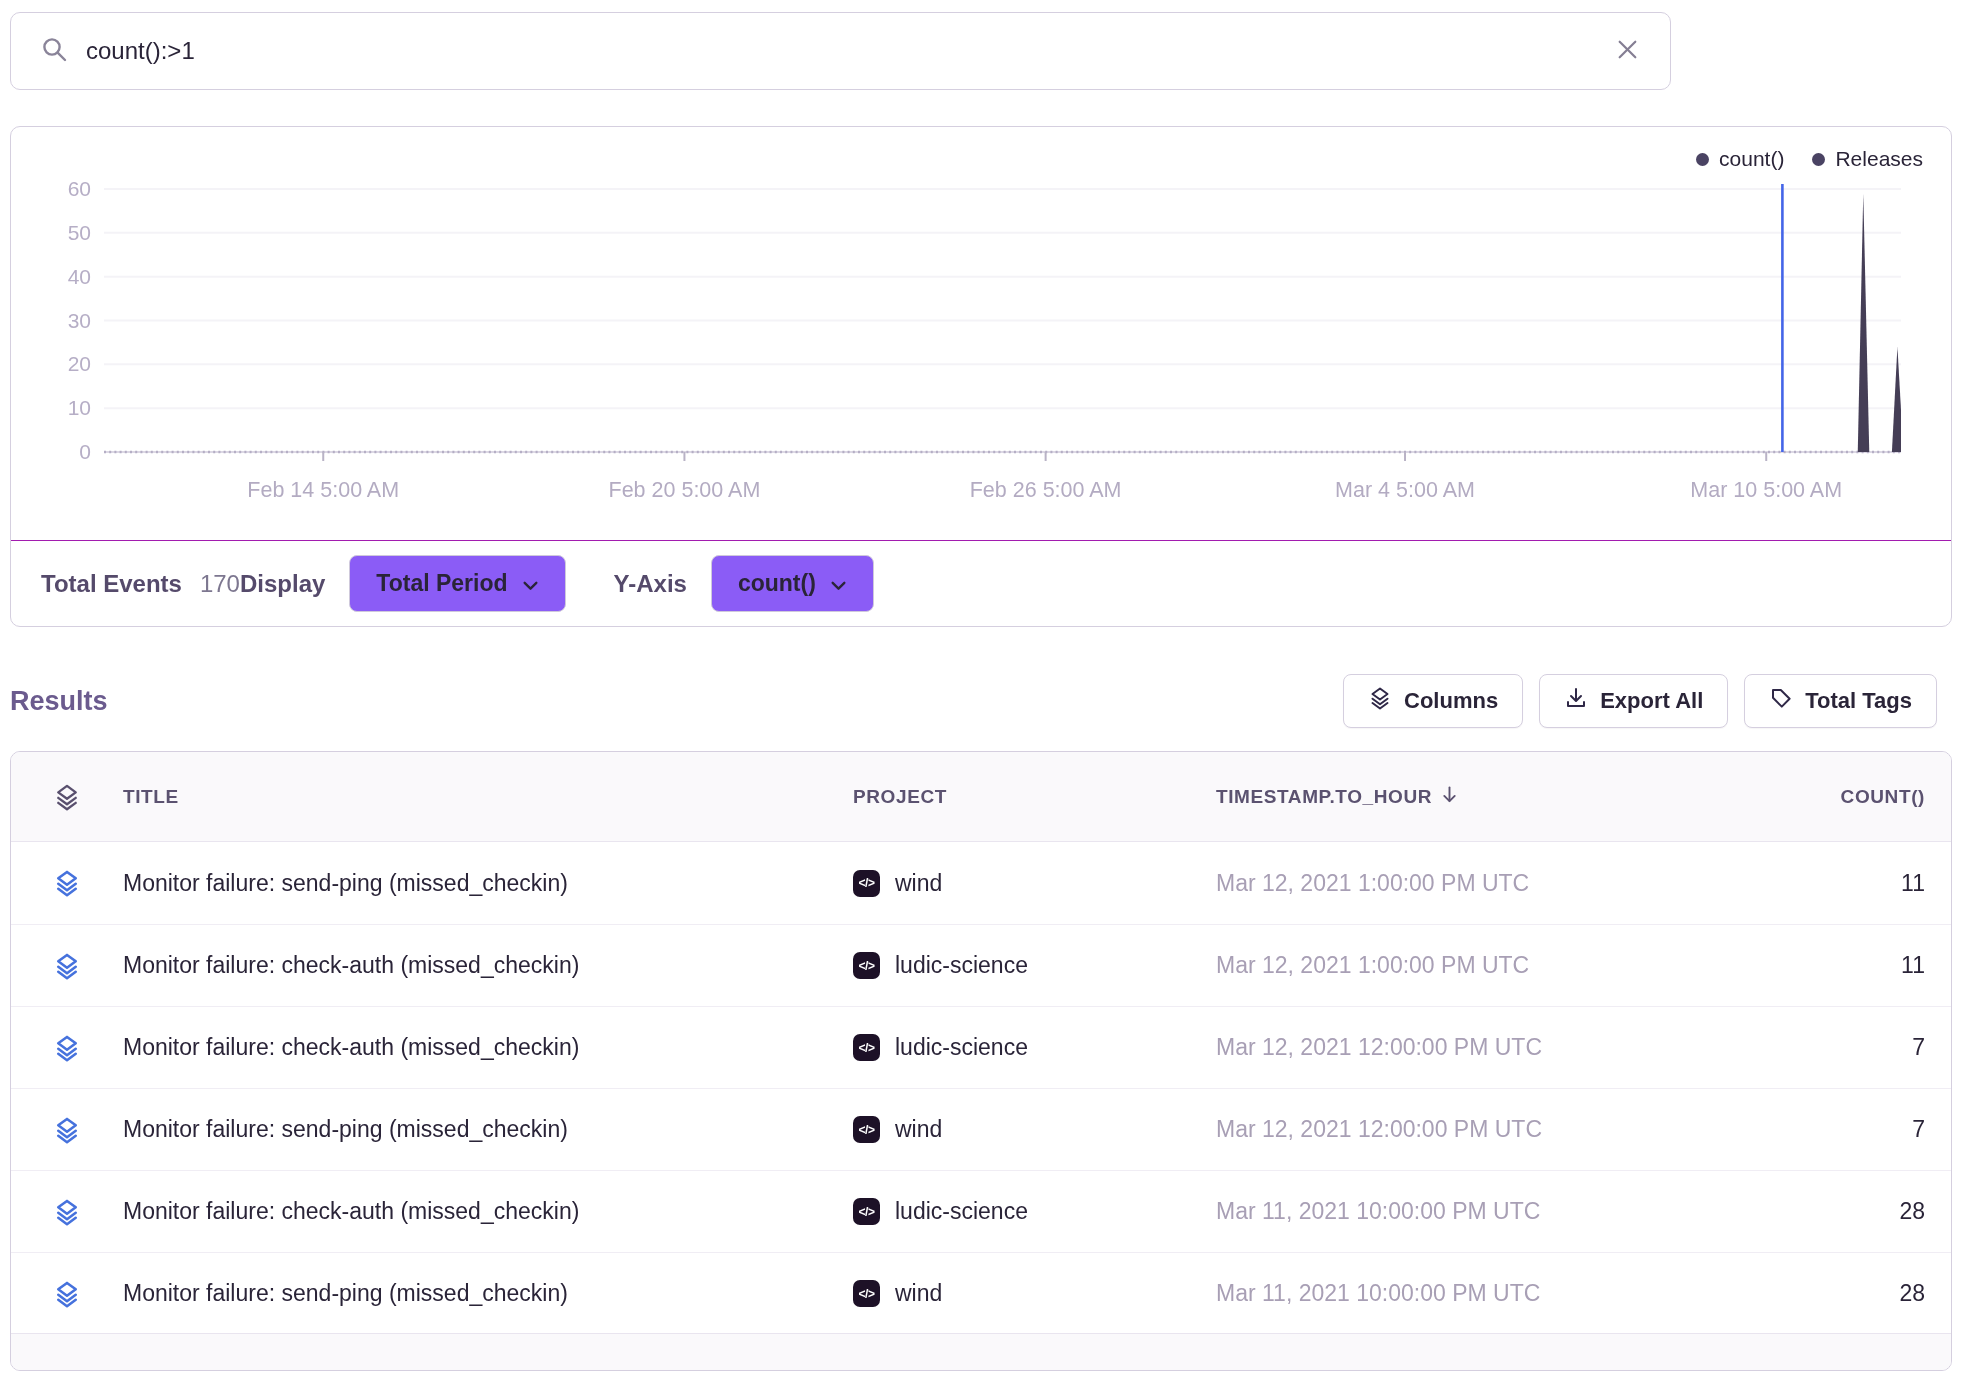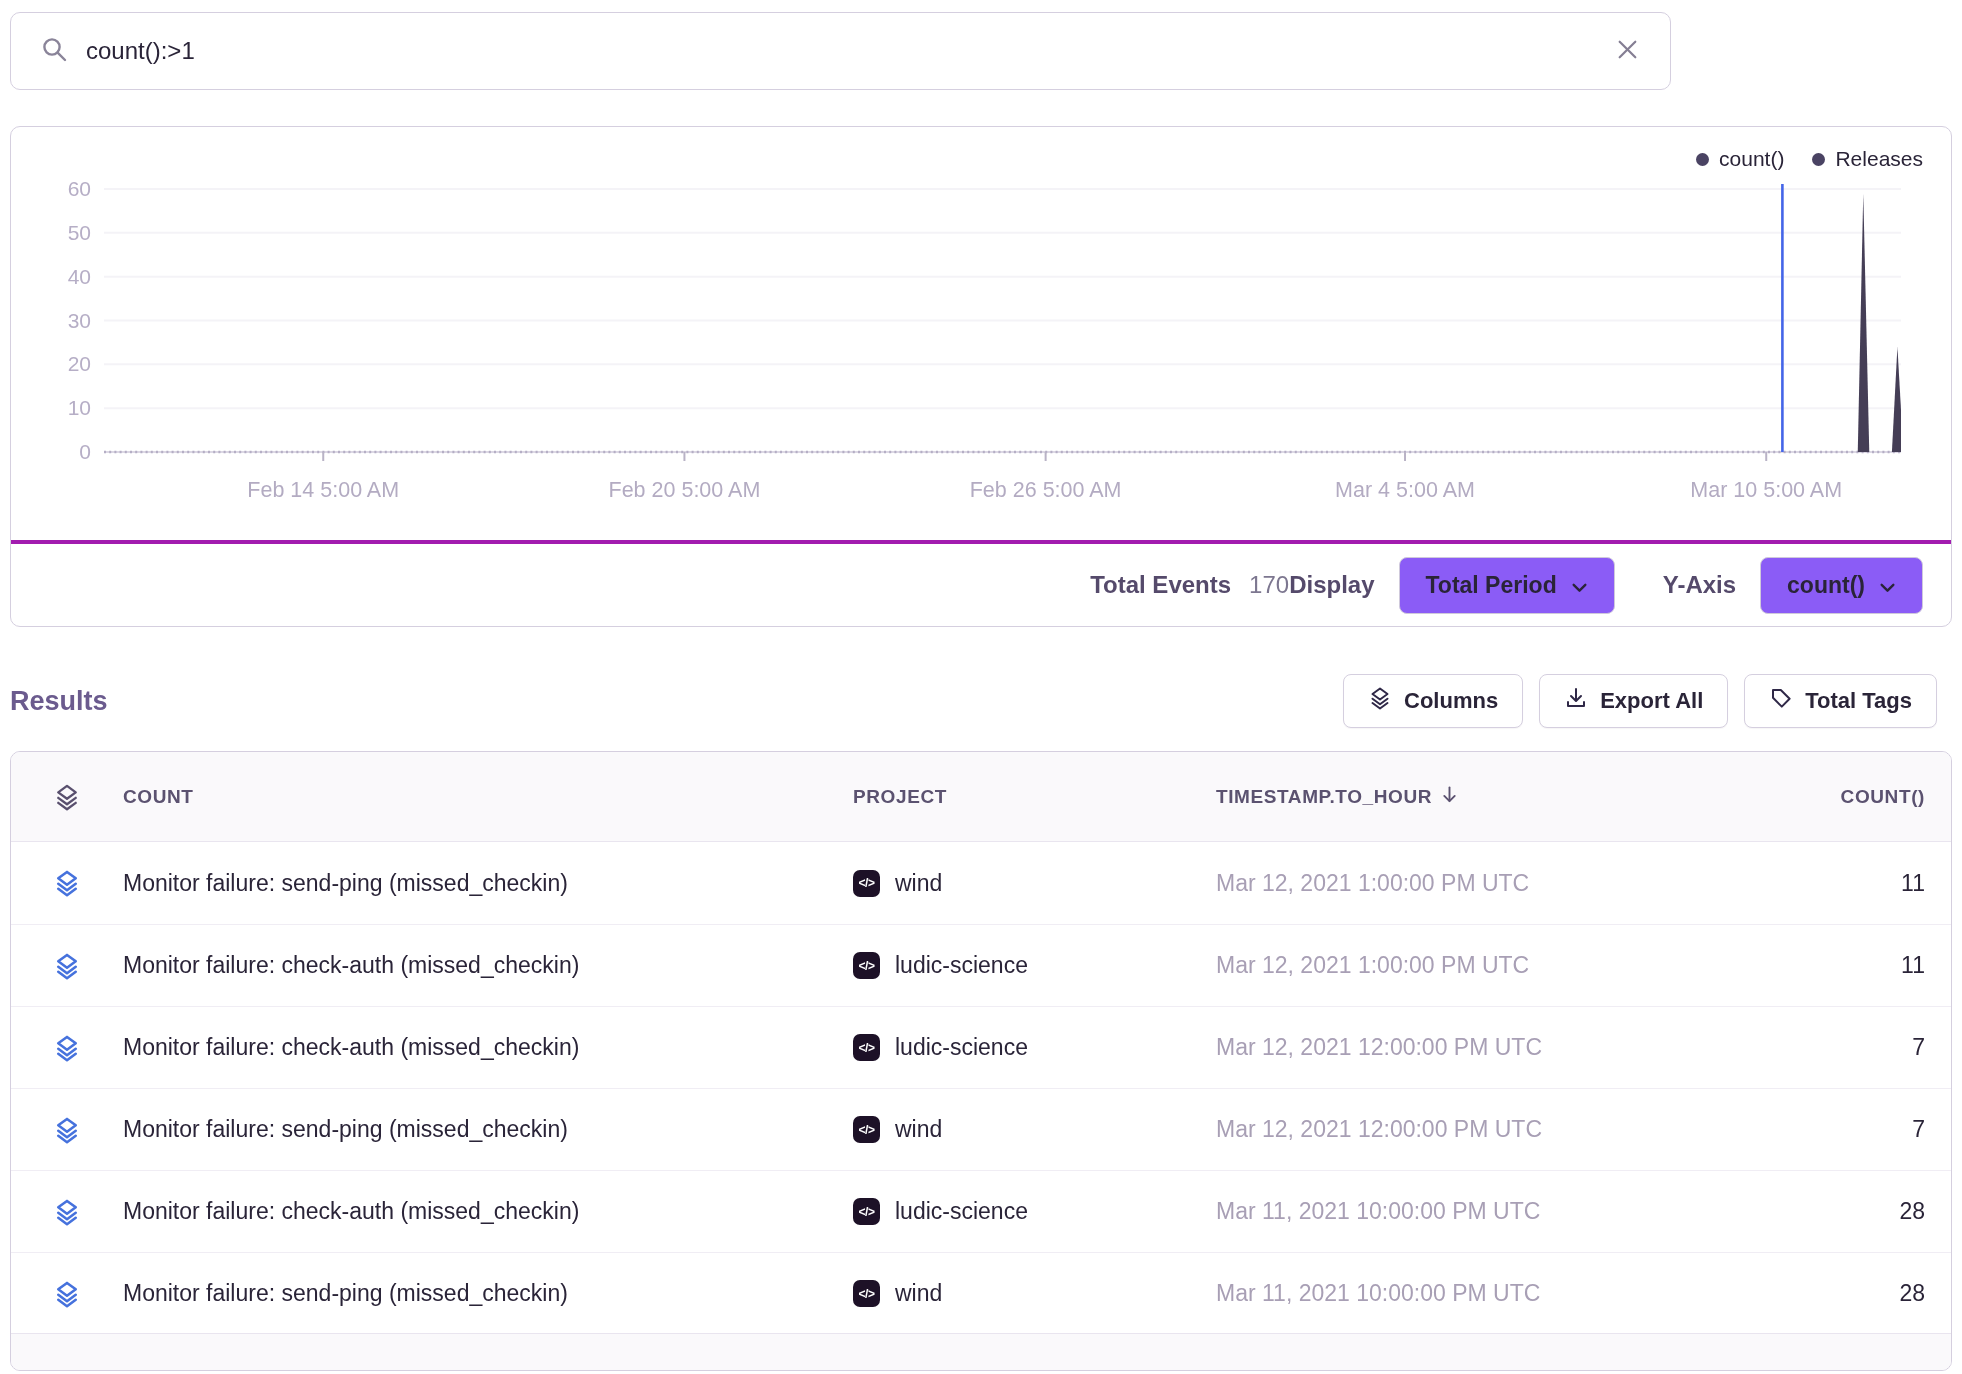--- a/index.html
+++ b/index.html
@@ -16,21 +16,21 @@
   #search-clear { flex:0 0 auto; color:#847e93; cursor:pointer; }
 
   
   #chart-panel { left:10px; top:126px; width:1942px; height:501px; }
   #chart-svg { position:absolute; left:0; top:0; width:1940px; height:414px; }
   #legend { position:absolute; top:20px; right:28px; display:flex; gap:28px; align-items:center; }
   .legend-item { display:flex; align-items:center; gap:10px; font-size:21px; color:#2a2438; }
   .legend-dot { width:13px; height:13px; border-radius:50%; background:#4a4363; }
 
   #chart-footer { position:absolute; left:0; bottom:0; width:1940px; height:86px;
-    border-top:4px solid #a21caf; display:flex; align-items:center; justify-content:flex-end;
+    border-top:1px solid #a21caf; display:flex; align-items:center; justify-content:flex-start;
     padding:0 28px 0 30px; border-radius:0 0 10px 10px; }
   #total-events { display:flex; align-items:center; gap:18px; font-size:24px; }
   #total-events .lbl { font-weight:bold; color:#554a6b; }
   #total-events .val { color:#7d7790; }
   #footer-controls { display:flex; align-items:center; gap:24px; }
   .ctrl-label { font-weight:bold; font-size:24px; color:#554a6b; }
   .dropdown { display:inline-flex; align-items:center; gap:14px; height:57px; padding:0 26px;
     border:1px solid #cfc9db; border-radius:8px; background:#8b5cf6; font-size:23px; font-weight:600;
     color:#2a2438; cursor:pointer; }
   .dropdown .chev { color:#2a2438; margin-top:2px; }
@@ -201,21 +201,21 @@
 
 <div class="panel" id="table-panel">
   <div class="t-grid" id="table-header">
     <span class="cell-icon" style="color:#59506e;">
       <svg width="28" height="28" viewBox="0 0 24 24" fill="none" stroke="currentColor" stroke-width="2" stroke-linecap="round" stroke-linejoin="round">
         <path d="M12 2.5 L19.5 8 L12 13.5 L4.5 8 Z"></path>
         <path d="M4.5 12.7 L12 18.2 L19.5 12.7"></path>
         <path d="M4.5 17 L12 22.5 L19.5 17"></path>
       </svg>
     </span>
-    <span class="hcell">COUNT</span>
+    <span class="hcell">TITLE</span>
     <span class="hcell">PROJECT</span>
     <span class="hcell hdr-ts">
       <span>TIMESTAMP.TO_HOUR</span>
       <span style="color:#5b5270;">
         <svg width="19" height="21" viewBox="0 0 20 20" fill="none" stroke="currentColor" stroke-width="2" stroke-linecap="round" stroke-linejoin="round">
           <path d="M10 2.5 v14"></path>
             <path d="M4.5 11.5 L10 17 L15.5 11.5"></path>
         </svg>
       </span>
     </span>

